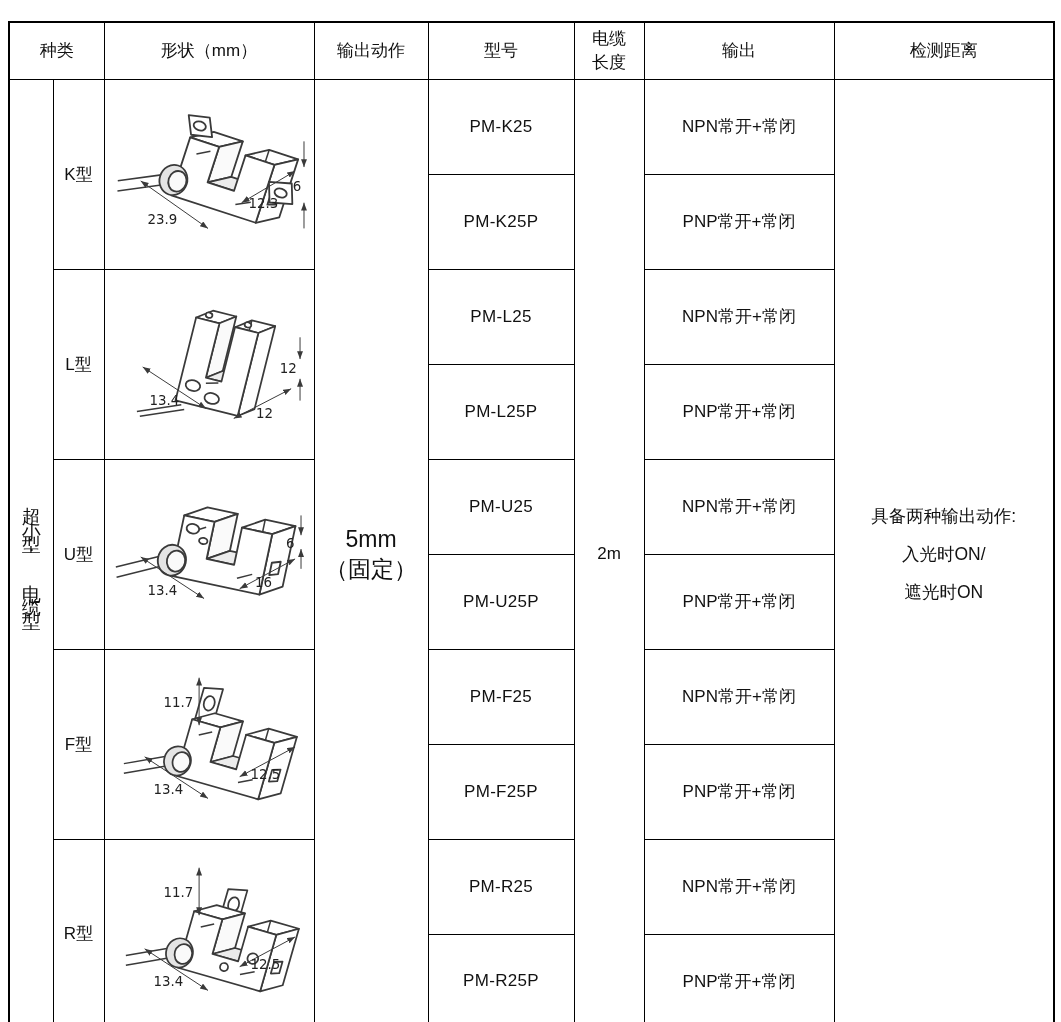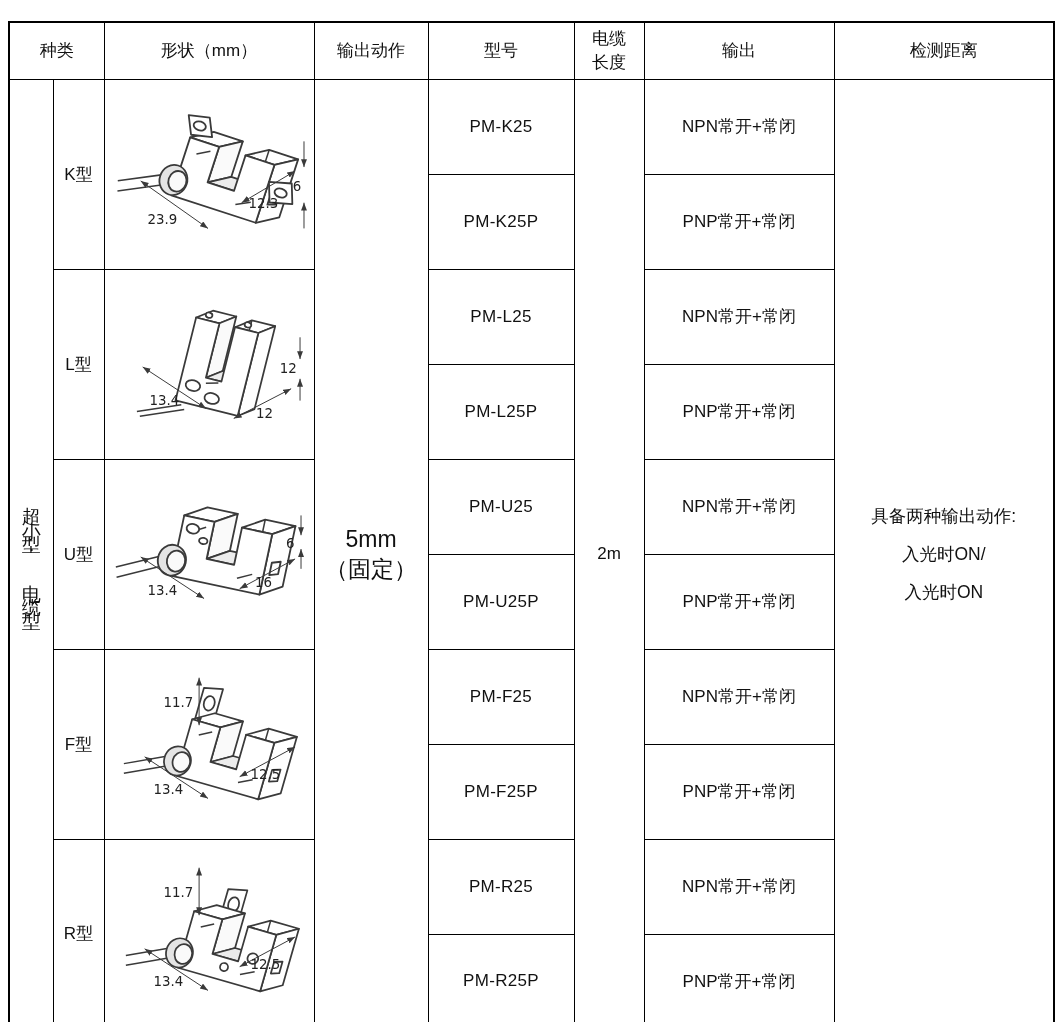--- a/index.html
+++ b/index.html
@@ -147,21 +147,21 @@
     <td rowspan="10" class="dist-cell">
       <div>5mm</div>
       <div>（固定）</div>
     </td>
     <td class="model-label">PM-K25</td>
     <td rowspan="10" class="cable-cell">2m</td>
     <td>NPN常开+常闭</td>
     <td rowspan="10" class="action-cell">
       <span>具备两种输出动作:</span>
       <span>入光时ON/</span>
-      <span>入光时ON</span>
+      <span>遮光时ON</span>
     </td>
   </tr>
   <tr class="srow">
     <td class="model-label">PM-K25P</td>
     <td>PNP常开+常闭</td>
   </tr>
 
   <tr class="srow">
     <td rowspan="2" class="type-label">L型</td>
     <td rowspan="2">

